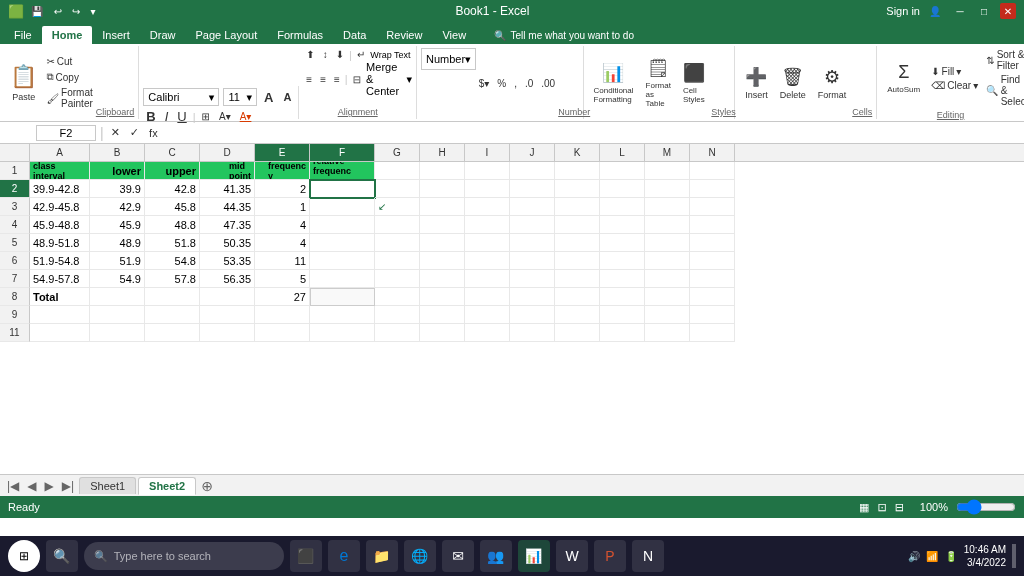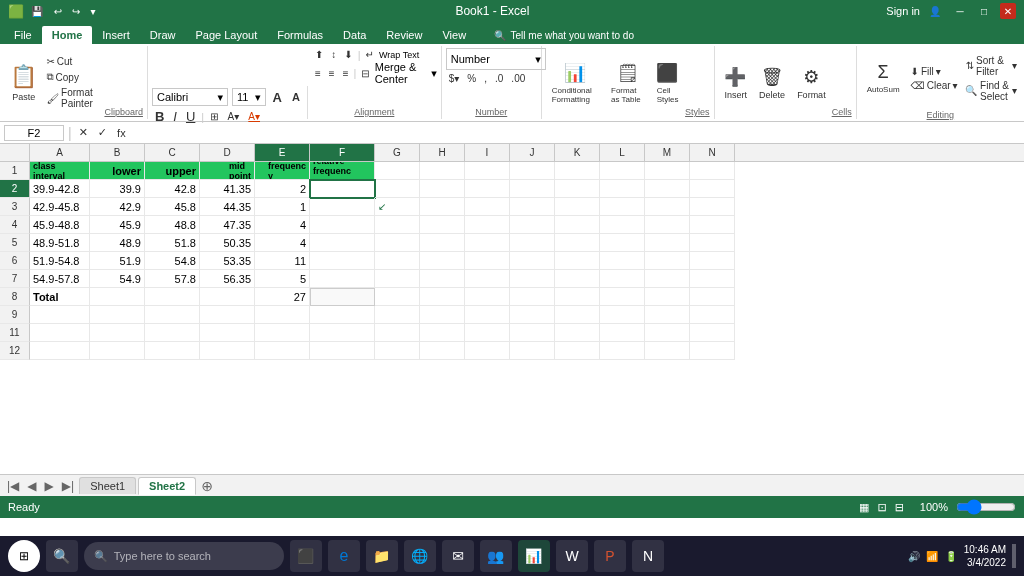--- a/index.html
+++ b/index.html
@@ -79,20 +79,21 @@
       align-items: center;
       padding: 0 4px;
       gap: 4px;
     }
     .name-box {
       width: 60px;
       border: 1px solid #c8c8c8;
       padding: 1px 16px;
       font-size: 11px;
       text-align: center;
+      margin-left: 32px;
     }
     .formula-divider { color: #c8c8c8; font-size: 14px; }
     .formula-input { flex: 1; border: none; outline: none; font-size: 11px; padding-left: 4px; }
     .formula-btns { display: flex; gap: 4px; align-items: center; }
     .formula-btn { font-size: 11px; cursor: pointer; color: #333; padding: 0 3px; }
 
     
     .sheet-container {
       display: flex;
       flex-direction: column;
@@ -440,21 +441,21 @@
       <span class="ribbon-btn-small">≡</span>
       <span class="ribbon-btn-small">≡</span>
       <span style="color:#ccc;">|</span>
       <span class="ribbon-btn-small">⊟</span>
       <span style="font-size:11px;">Merge &amp; Center</span>
       <span>▾</span>
     </div>
     <div class="ribbon-group-label" style="margin-top:auto;">Alignment</div>
   </div>
 
-  <div class="ribbon-section" style="flex-direction:column;min-width:100px;">
+  <div class="ribbon-section" style="flex-direction:row;min-width:100px;">
     <div class="number-dropdown">
       <span>Number</span>
       <span>▾</span>
     </div>
     <div style="display:flex;align-items:center;gap:2px;margin-top:2px;">
       <span class="ribbon-btn-small">$▾</span>
       <span class="ribbon-btn-small">%</span>
       <span class="ribbon-btn-small">,</span>
       <span class="ribbon-btn-small">.0</span>
       <span class="ribbon-btn-small">.00</span>
@@ -737,37 +738,20 @@
           <div class="cell col-H"></div>
           <div class="cell col-I"></div>
           <div class="cell col-J"></div>
           <div class="cell col-K"></div>
           <div class="cell col-L"></div>
           <div class="cell col-rest"></div>
           <div class="cell col-rest"></div>
           <div class="cell col-rest"></div>
       </div>
 
-      <div class="grid-row">
-        <div class="row-num">12</div>
-        <div class="cell col-B"></div>
-          <div class="cell col-C"></div>
-          <div class="cell col-D"></div>
-          <div class="cell col-E"></div>
-          <div class="cell col-F"></div>
-          <div class="cell col-G"></div>
-          <div class="cell col-H"></div>
-          <div class="cell col-I"></div>
-          <div class="cell col-J"></div>
-          <div class="cell col-K"></div>
-          <div class="cell col-L"></div>
-          <div class="cell col-rest"></div>
-          <div class="cell col-rest"></div>
-          <div class="cell col-rest"></div>
-      </div>
 
     </div>
   </div>
 </div>
 
 <div class="sheet-tabs-bar">
   <span class="sheet-nav">|◀</span>
   <span class="sheet-nav">◀</span>
   <span class="sheet-nav">▶</span>
   <span class="sheet-nav">▶|</span>

